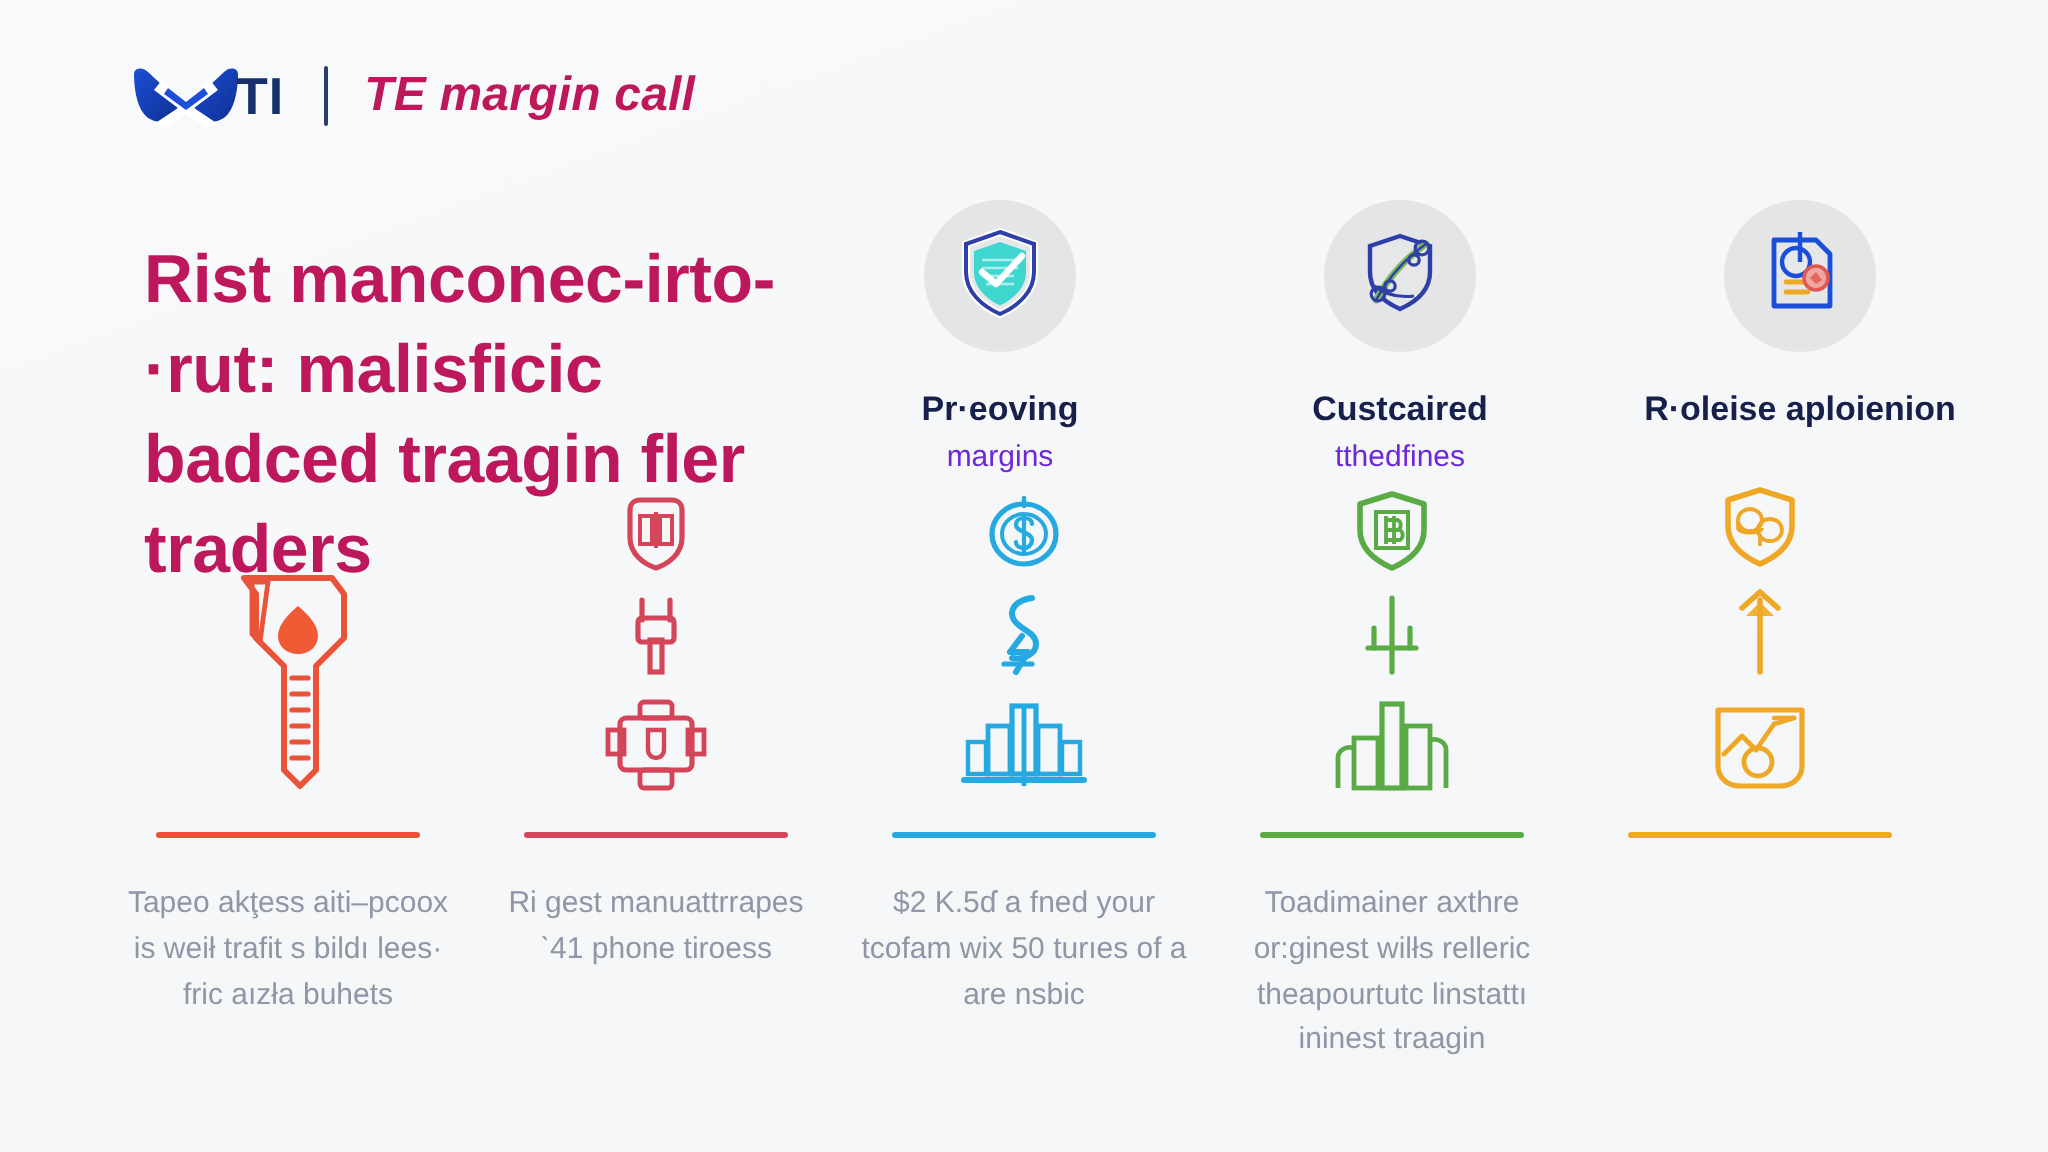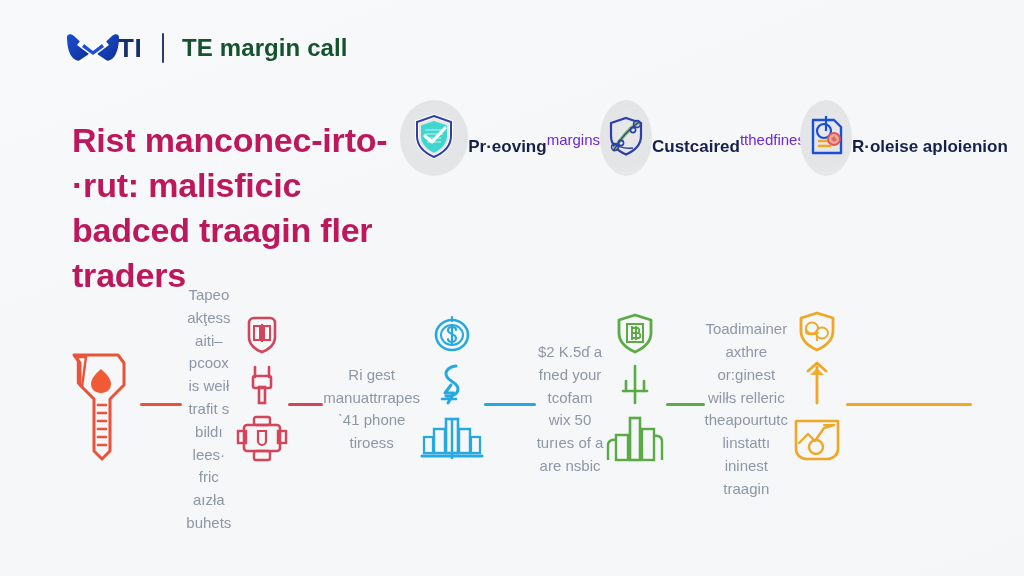--- a/index.html
+++ b/index.html
@@ -10,42 +10,42 @@
     -webkit-font-smoothing:antialiased;
     position:relative;
   }
   .canvas{position:absolute;inset:0;}
 
   
   .header{position:absolute;left:64px;top:26px;display:flex;align-items:center;height:44px;}
   .logo-mark{width:58px;height:34px;display:block;flex:0 0 auto;}
   .logo-ti{font-size:26px;font-weight:700;color:#17306b;letter-spacing:.5px;margin-left:-4px;line-height:1;}
   .hdr-div{width:2px;height:30px;background:#2b3b6b;margin:0 18px 0 20px;border-radius:1px;}
-  .hdr-title{font-size:24px;font-weight:600;color:#14532d;letter-spacing:.1px;white-space:nowrap;}
+  .hdr-title{font-size:24px;font-weight:600;color:#be185d;letter-spacing:.1px;white-space:nowrap;font-style:italic;}
 
   
   .headline{
     position:absolute;left:72px;top:118px;width:330px;
     font-size:34px;line-height:1.32;font-weight:700;color:#be185d;letter-spacing:-.2px;
   }
 
   
   .top-row{position:absolute;left:400px;top:100px;width:600px;display:flex;}
-  .top-item{width:200px;display:flex;flex-direction:row;align-items:center;}
+  .top-item{width:200px;display:flex;flex-direction:column;align-items:center;}
   .top-circle{
     width:76px;height:76px;border-radius:50%;
     background:radial-gradient(circle at 50% 45%,#e6e8ea 0%,#e2e4e6 62%,#e9eaec 100%);
     display:flex;align-items:center;justify-content:center;
   }
   .top-label{margin-top:18px;font-size:17px;font-weight:700;color:#17204a;text-align:center;line-height:1.25;white-space:nowrap;}
   .top-sub{margin-top:5px;font-size:15px;font-weight:400;color:#6d28d9;text-align:right;line-height:1.25;white-space:nowrap;}
 
   
   .cols{position:absolute;left:52px;top:262px;width:920px;display:flex;}
-  .col{width:184px;display:flex;align-items:center;}
+  .col{width:184px;display:flex;flex-direction:column;align-items:center;}
   .col-icons{height:140px;display:flex;flex-direction:column;align-items:center;justify-content:flex-end;gap:4px;padding-bottom:2px;}
   .rule{width:132px;height:3px;border-radius:2px;margin-top:12px;}
   .col-cap{
     margin-top:22px;width:172px;text-align:center;
     font-size:15px;line-height:1.52;color:#8e97a6;font-weight:400;
   }
 </style>
 </head>
 <body>
 

